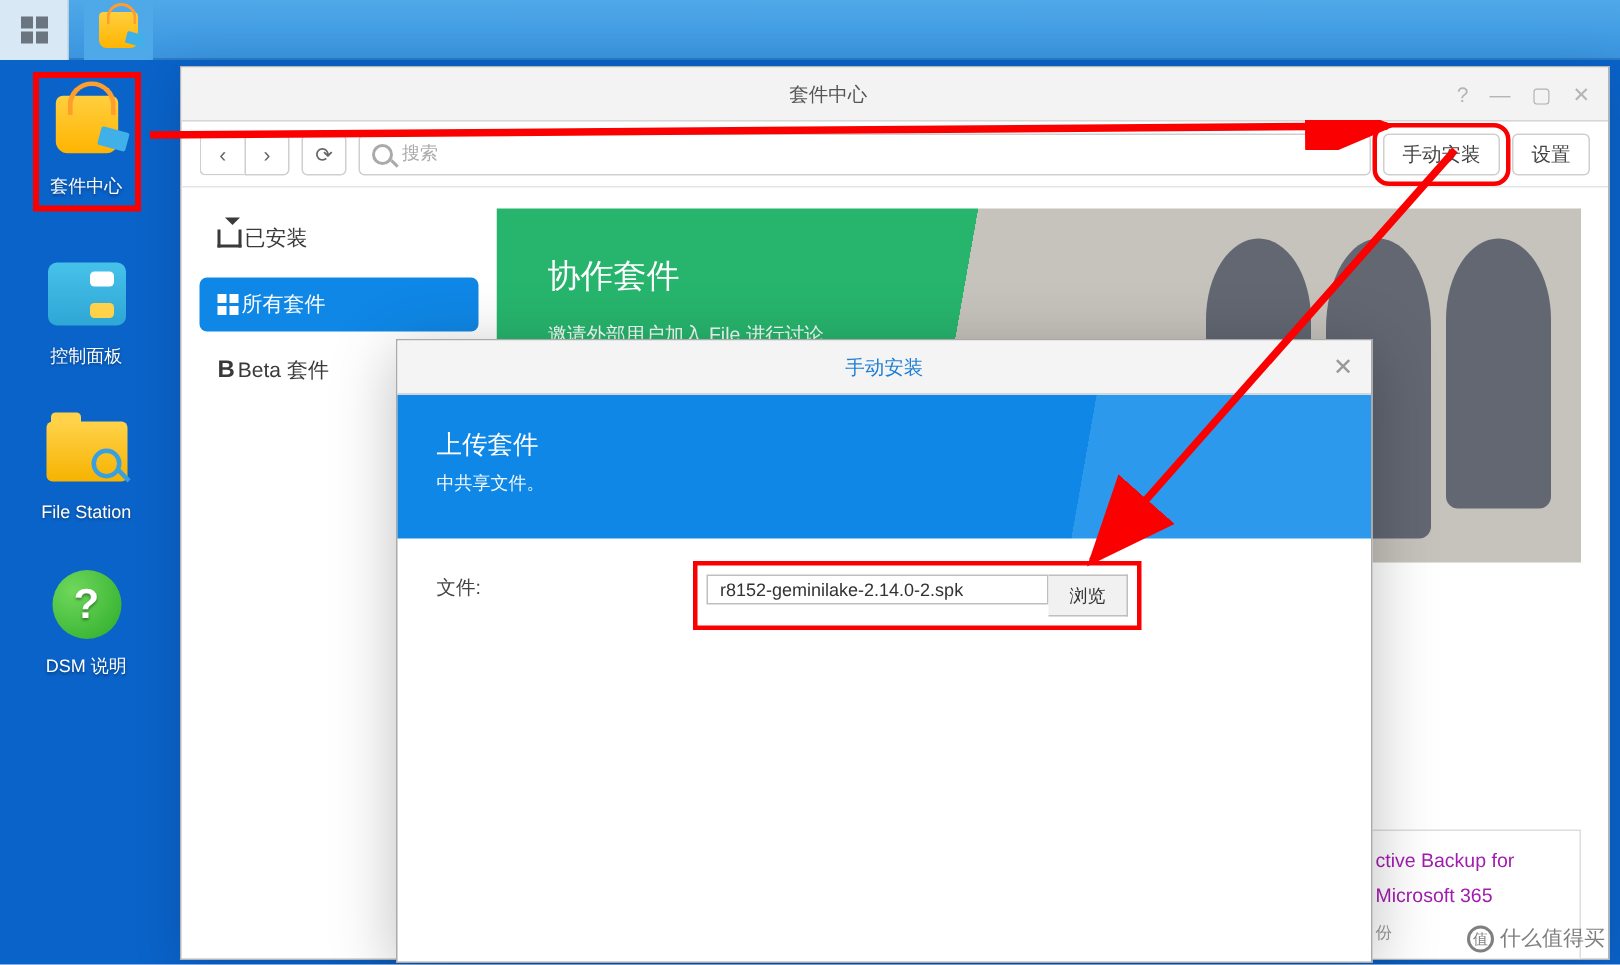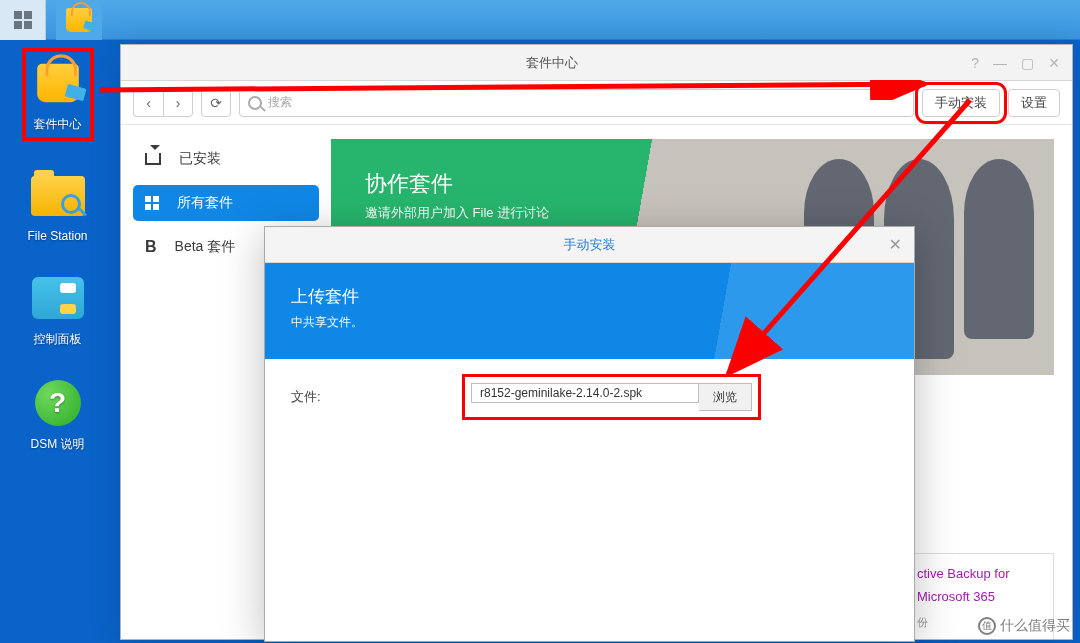--- a/index.html
+++ b/index.html
@@ -36,45 +36,45 @@
   .nav-group{display:flex}
   .nav-group .nav-btn:first-child{border-radius:4px 0 0 4px;border-right:none}
   .nav-group .nav-btn:last-child{border-radius:0 4px 4px 0}
   .search-box{flex:1;height:28px;border:1px solid #cfcfcf;border-radius:4px;display:flex;align-items:center;padding:0 8px;color:#aaa;font-size:12px;gap:6px}
   .sglass{width:14px;height:14px;border:2px solid #aaa;border-radius:50%;position:relative}
   .sglass:after{content:"";position:absolute;right:-4px;bottom:-4px;width:2px;height:6px;background:#aaa;transform:rotate(-45deg)}
   .btn{height:28px;padding:0 12px;border:1px solid #cfcfcf;background:#fff;border-radius:4px;font-size:13px;color:#444;display:flex;align-items:center}
   .hl-red2{outline:3px solid #fb0000;outline-offset:4px}
   .body{display:flex;height:calc(100% - 80px)}
   .sidebar{width:210px;padding:16px 12px;display:flex;flex-direction:column;gap:8px}
-  .s-item{display:flex;align-items:center;gap:18px;padding:9px 12px;border-radius:5px;color:#3a3a3a;font-size:14px}
+  .s-item{display:flex;align-items:center;gap:2px;padding:9px 12px;border-radius:5px;color:#3a3a3a;font-size:14px}
   .s-item.active{background:#0f87e6;color:#fff}
   .dl-icon{width:16px;height:12px;border:2px solid currentColor;border-top:none;position:relative}
   .dl-icon:before{content:"";position:absolute;top:-8px;left:3px;border:5px solid transparent;border-top-color:currentColor}
   .grid4{display:grid;grid-template-columns:1fr 1fr;grid-template-rows:1fr 1fr;gap:2px;width:14px;height:14px}
   .grid4 span{background:currentColor}
   .beta{font-weight:bold;font-size:16px}
   .main{flex:1;padding:14px 18px 0 0;position:relative;overflow:hidden}
   .banner{height:236px;background:linear-gradient(100deg,#27b56d 0%,#27b56d 42%,#c6c2bc 42%);position:relative;color:#fff;padding:30px 34px}
-  .banner h2{font-size:22px;font-weight:500;margin-bottom:4px}
+  .banner h2{font-size:22px;font-weight:500;margin-bottom:14px}
   .banner p{font-size:13px;opacity:.95;line-height:1.6}
   .people{position:absolute;right:20px;top:20px;display:flex;gap:10px}
   .person{width:70px;height:180px;background:#4c5361;border-radius:50% 50% 8px 8px/30% 30% 8px 8px;opacity:.82}
   .card{position:absolute;right:18px;top:428px;width:150px;border:1px solid #ddd;padding:12px;background:#fff}
   .card h4{font-size:13px;color:#a21caf;margin-bottom:8px;font-weight:500}
   .card small{color:#999;font-size:11px}
   
   .modal{position:absolute;left:264px;top:226px;width:651px;height:416px;background:#fff;border:1px solid #a9a9a9;box-shadow:0 8px 40px rgba(0,0,0,.25)}
   .m-title{height:36px;background:#f4f4f4;border-bottom:1px solid #d6d6d6;display:flex;align-items:center;justify-content:center;color:#1e7ed4;font-size:13px;position:relative}
   .m-title .x{position:absolute;right:12px;color:#999;font-size:16px}
   .m-banner{height:96px;background:linear-gradient(100deg,#0f87e6 0 70%,#2c99ec 70%);color:#fff;padding:22px 26px}
   .m-banner h3{font-size:17px;font-weight:500;margin-bottom:6px}
   .m-banner p{font-size:12px;opacity:.95}
   .m-body{padding:24px 26px;font-size:13px;color:#444}
-  .file-row{display:flex;align-items:center;gap:0}
+  .file-row{display:flex;align-items:flex-start;gap:0}
   .file-row label{width:180px}
   .file-input{width:228px;height:20px;border:1px solid #bfbfbf;padding:0 8px;font-size:12px;color:#333;display:flex;align-items:center;background:#fff}
   .file-browse{height:28px;padding:0 14px;border:1px solid #bfbfbf;border-left:none;background:#f1f1f1;font-size:12px;color:#333;display:flex;align-items:center}
   .file-wrap{display:flex;outline:3px solid #fb0000;outline-offset:6px}
   
   .arrow{position:absolute;pointer-events:none}
   .watermark{position:absolute;right:10px;bottom:8px;font-size:14px;color:#555;opacity:.75;display:flex;align-items:center;gap:4px}
 </style>
 </head>
 <body>
@@ -99,31 +99,31 @@
   <div class="d-item hl-red">
     <div class="d-icon">
         <div class="bag" style="transform:scale(1.6)">
           <span class="tag"></span>
         </div>
       </div>
     <span>套件中心</span>
   </div>
   <div class="d-item">
     <div class="d-icon">
+        <div class="ctrl-panel"></div>
+      </div>
+    <span>控制面板</span>
+  </div>
+  <div class="d-item">
+    <div class="d-icon">
         <div class="folder">
           <span class="mag"></span>
         </div>
       </div>
     <span>File Station</span>
-  </div>
-  <div class="d-item">
-    <div class="d-icon">
-        <div class="ctrl-panel"></div>
-      </div>
-    <span>控制面板</span>
   </div>
   <div class="d-item">
     <div class="d-icon">
         <div class="help">?</div>
       </div>
     <span>DSM 说明</span>
   </div>
 </div>
 
 <div class="window">

